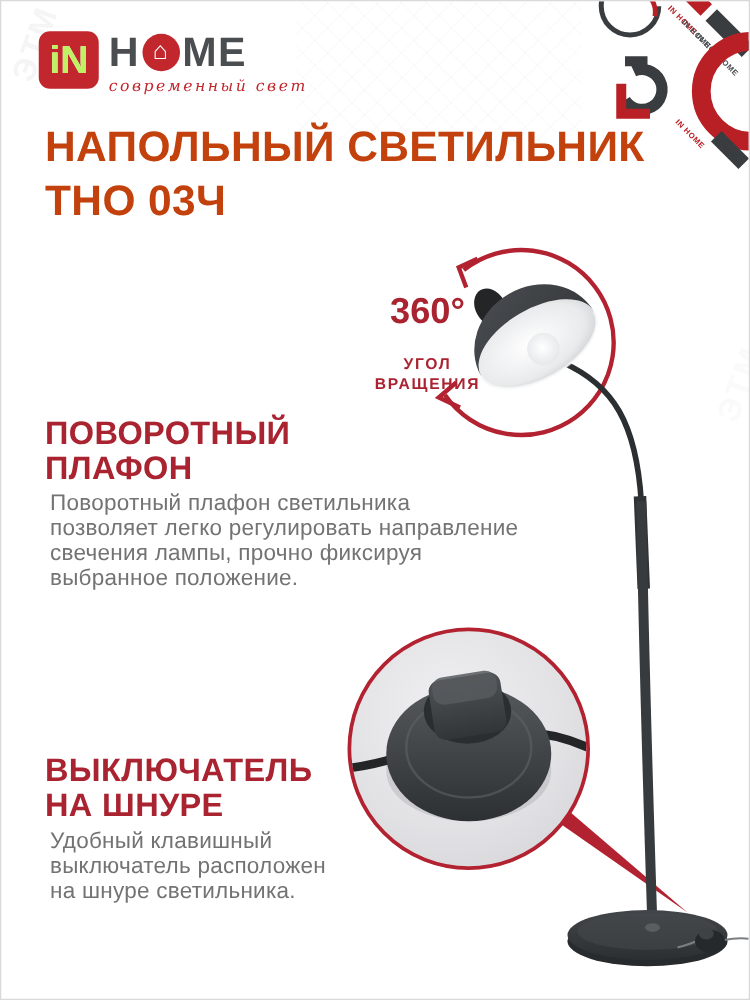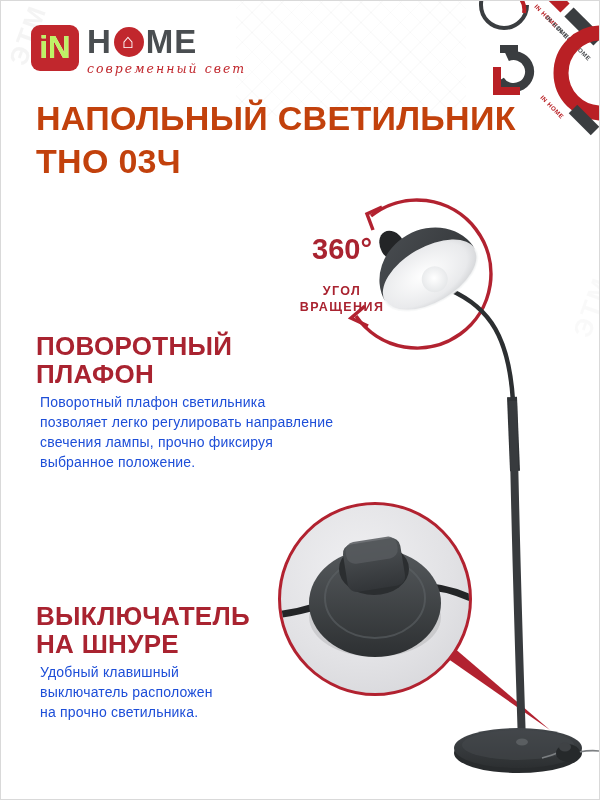--- a/index.html
+++ b/index.html
@@ -32,21 +32,21 @@
   }
   .logo-tagline{color:#c1272d;font-family:"DejaVu Serif", serif;font-style:italic;font-size:12.5px;letter-spacing:2px;margin-top:3px;}
   
   .title{left:35px;top:96px;color:#c2410c;font-weight:bold;font-size:34px;line-height:43px;letter-spacing:.3px;}
   
   .rot{left:295px;top:233px;width:92px;text-align:center;color:#a92330;}
   .rot-angle{font-weight:bold;font-size:29px;line-height:30px;}
   .rot-label{font-size:12.5px;line-height:16px;letter-spacing:1.4px;font-weight:bold;margin-top:19px;}
   
   .sec-h{color:#a92330;font-weight:bold;font-size:26px;line-height:28px;letter-spacing:.3px;}
-  .sec-b{color:#1d4ed8;font-size:14px;line-height:20px;letter-spacing:.2px;}
+  .sec-b{color:#737373;font-size:18px;line-height:20px;letter-spacing:.2px;}
   .sec1h{left:35px;top:331px;}
   .sec1b{left:39px;top:391px;}
   .sec2h{left:35px;top:601px;}
   .sec2b{left:39px;top:661px;}
   
   .mag{
     left:277px;top:501px;width:188px;height:188px;border-radius:50%;
     border:3px solid #b22230;
     background:radial-gradient(circle at 42% 35%, #f0f0f2 0%, #e2e2e5 55%, #d2d2d6 100%);
     overflow:hidden;
@@ -202,16 +202,16 @@
     </svg>
   </div>
 
   <div class="abs sec-h sec2h">
     <div>ВЫКЛЮЧАТЕЛЬ</div>
     <div>НА ШНУРЕ</div>
   </div>
   <div class="abs sec-b sec2b">
     <div>Удобный клавишный</div>
     <div>выключатель расположен</div>
-    <div>на прочно светильника.</div>
+    <div>на шнуре светильника.</div>
   </div>
 
 </div>
 
 </body></html>

